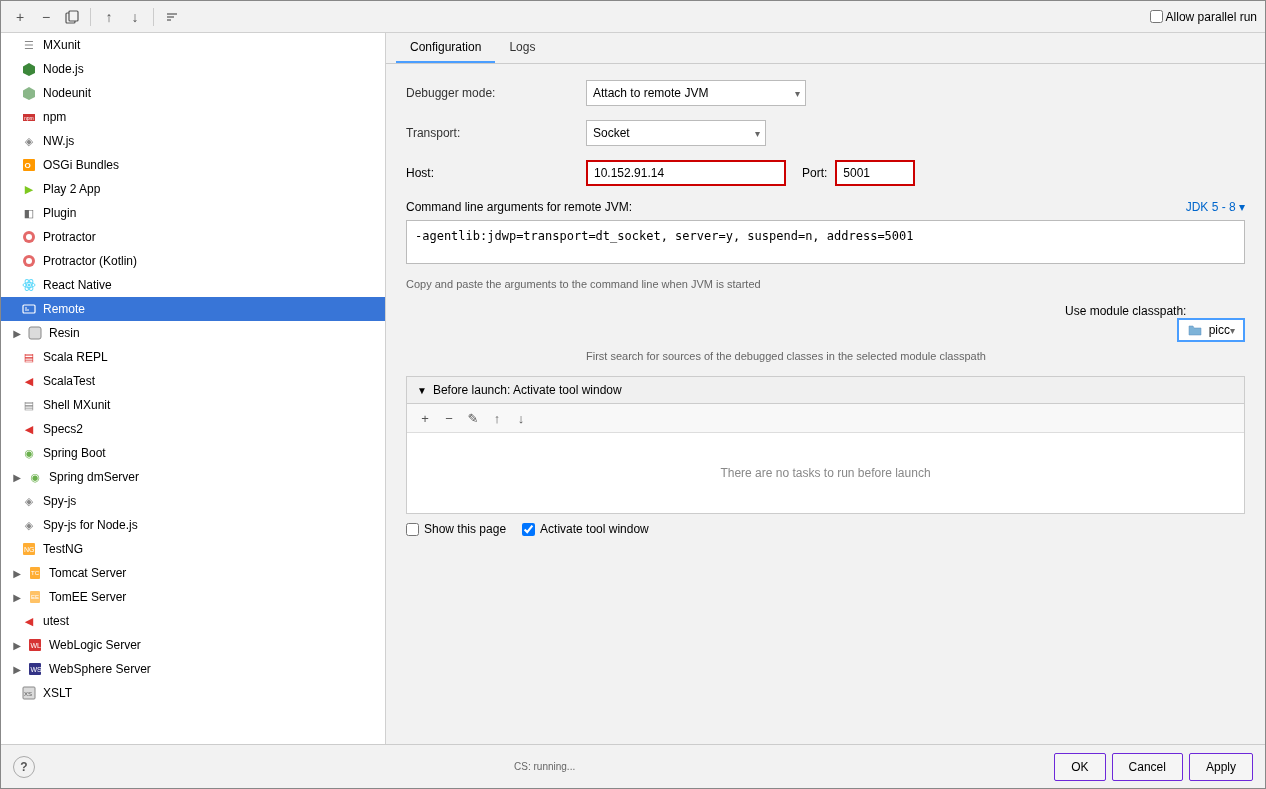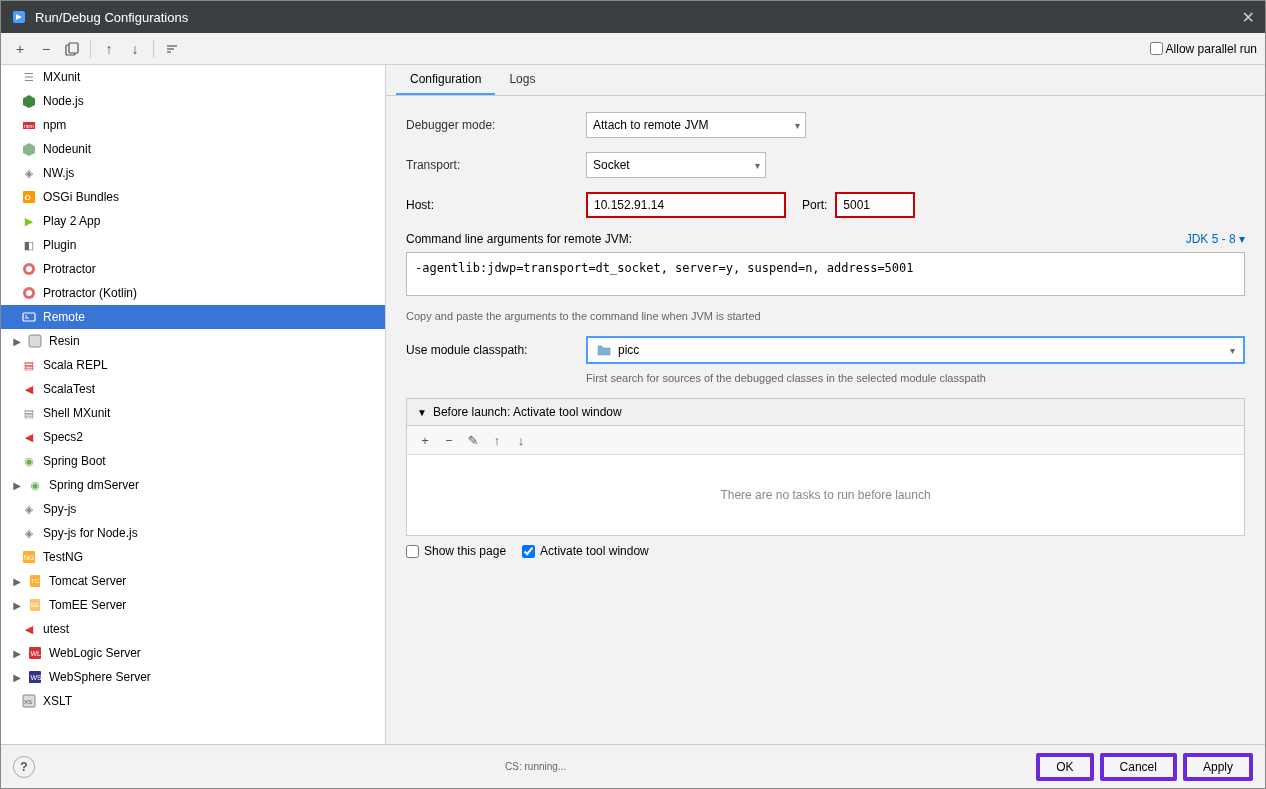--- a/index.html
+++ b/index.html
@@ -245,22 +245,23 @@
     
     .cmd-hint {
       font-size: 11px;
       color: #666;
       margin-top: 6px;
       margin-bottom: 14px;
     }
     
     .module-classpath-row {
       display: flex;
-      align-items: center;
+      align-items: flex-end;
       margin-bottom: 8px;
+      flex-direction: column;
     }
     
     .module-classpath-label {
       width: 180px;
       flex-shrink: 0;
       font-size: 12px;
     }
     
     .module-select-box {
       flex: 1;
@@ -366,21 +367,21 @@
       border-top: 1px solid #ccc;
       background: #f2f2f2;
       gap: 6px;
       height: 44px;
       flex-shrink: 0;
     }
     
     .footer-btn {
       height: 28px;
       padding: 0 16px;
-      border: 4px solid #6d28d9;
+      border: 1px solid #6d28d9;
       background: #f5f5f5;
       cursor: pointer;
       font-size: 12px;
       border-radius: 2px;
     }
     
     .footer-help {
       margin-right: auto;
       width: 22px;
       height: 22px;
@@ -437,30 +438,20 @@
       pointer-events: none;
       font-size: 10px;
       color: #666;
     }
   </style>
 </head>
 <body>
 
 <div class="dialog">
 
-  <div class="title-bar">
-    <span class="title-bar-icon">
-      <svg width="16" height="16" viewBox="0 0 16 16">
-        <rect x="2" y="2" width="12" height="12" rx="2" fill="#4a9eff"></rect>
-        <polygon points="5,5 11,8 5,11" fill="white"></polygon>
-      </svg>
-    </span>
-    <span class="title-bar-text">Run/Debug Configurations</span>
-    <span class="title-bar-close">✕</span>
-  </div>
 
   <div class="toolbar">
     <button class="toolbar-btn">+</button>
     <button class="toolbar-btn">−</button>
     <button class="toolbar-btn">
       <svg width="14" height="14" viewBox="0 0 14 14">
           <rect x="1" y="3" width="9" height="10" rx="1" fill="none" stroke="#555" stroke-width="1.2"></rect>
           <rect x="4" y="1" width="9" height="10" rx="1" fill="#f2f2f2" stroke="#555" stroke-width="1.2"></rect>
         </svg>
     </button>
@@ -495,37 +486,37 @@
           <svg width="14" height="14" viewBox="0 0 14 14">
               <polygon points="7,1 13,4.5 13,11 7,14 1,11 1,4.5" fill="#3c873a"></polygon>
             </svg>
         </span>
         <span>Node.js</span>
       </div>
 
       <div class="sidebar-item">
         <span class="sidebar-item-icon">
           <svg width="14" height="14" viewBox="0 0 14 14">
+              <polygon points="7,1 13,4.5 13,11 7,14 1,11 1,4.5" fill="#3c873a" fill-opacity="0.6"></polygon>
+            </svg>
+        </span>
+        <span>Nodeunit</span>
+      </div>
+
+      <div class="sidebar-item">
+        <span class="sidebar-item-icon">
+          <svg width="14" height="14" viewBox="0 0 14 14">
               <rect x="1" y="4" width="12" height="7" fill="#cc3534"></rect>
               <text x="2" y="10" font-size="5" fill="white" font-family="Arial">npm</text>
             </svg>
         </span>
         <span>npm</span>
       </div>
 
       <div class="sidebar-item">
-        <span class="sidebar-item-icon">
-          <svg width="14" height="14" viewBox="0 0 14 14">
-              <polygon points="7,1 13,4.5 13,11 7,14 1,11 1,4.5" fill="#3c873a" fill-opacity="0.6"></polygon>
-            </svg>
-        </span>
-        <span>Nodeunit</span>
-      </div>
-
-      <div class="sidebar-item">
         <span class="sidebar-item-icon" style="color:#888">◈</span>
         <span>NW.js</span>
       </div>
 
       <div class="sidebar-item">
         <span class="sidebar-item-icon">
           <svg width="14" height="14" viewBox="0 0 14 14">
               <rect x="1" y="1" width="12" height="12" rx="1" fill="#f90"></rect>
               <text x="2.5" y="10" font-size="8" fill="white" font-family="Arial" font-weight="bold">O</text>
             </svg>
@@ -556,20 +547,31 @@
       <div class="sidebar-item">
         <span class="sidebar-item-icon">
           <svg width="14" height="14" viewBox="0 0 14 14">
               <circle cx="7" cy="7" r="6" fill="#d44" fill-opacity="0.8"></circle>
               <circle cx="7" cy="7" r="3" fill="white"></circle>
             </svg>
         </span>
         <span>Protractor (Kotlin)</span>
       </div>
 
+      <div class="sidebar-item">
+        <span class="sidebar-item-icon" style="color:#61dafb">
+          <svg width="14" height="14" viewBox="0 0 14 14">
+              <circle cx="7" cy="7" r="1.5" fill="#61dafb"></circle>
+              <ellipse cx="7" cy="7" rx="6" ry="2.5" fill="none" stroke="#61dafb" stroke-width="1"></ellipse>
+              <ellipse cx="7" cy="7" rx="6" ry="2.5" fill="none" stroke="#61dafb" stroke-width="1" transform="rotate(60 7 7)"></ellipse>
+              <ellipse cx="7" cy="7" rx="6" ry="2.5" fill="none" stroke="#61dafb" stroke-width="1" transform="rotate(120 7 7)"></ellipse>
+            </svg>
+        </span>
+        <span>React Native</span>
+      </div>
 
       <div class="sidebar-item selected">
         <span class="sidebar-item-icon">
           <svg width="14" height="14" viewBox="0 0 14 14">
               <rect x="1" y="3" width="12" height="8" rx="1" fill="none" stroke="white" stroke-width="1.2"></rect>
               <line x1="3" y1="6" x2="5" y2="6" stroke="white" stroke-width="1"></line>
               <line x1="3" y1="8" x2="7" y2="8" stroke="white" stroke-width="1"></line>
             </svg>
         </span>
         <span>Remote</span>

